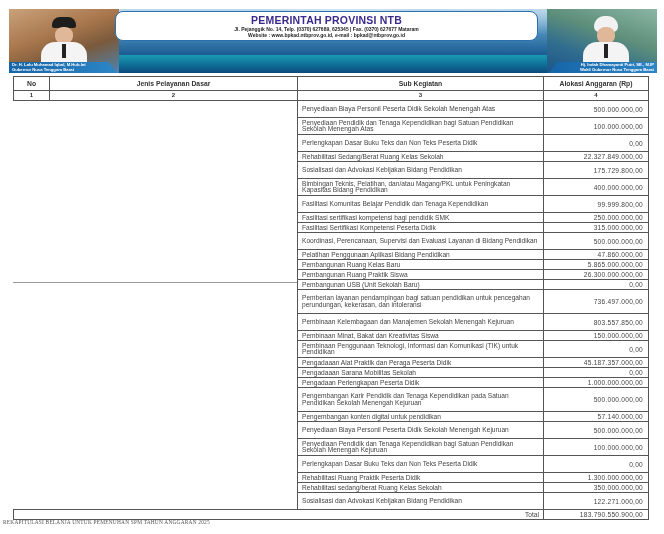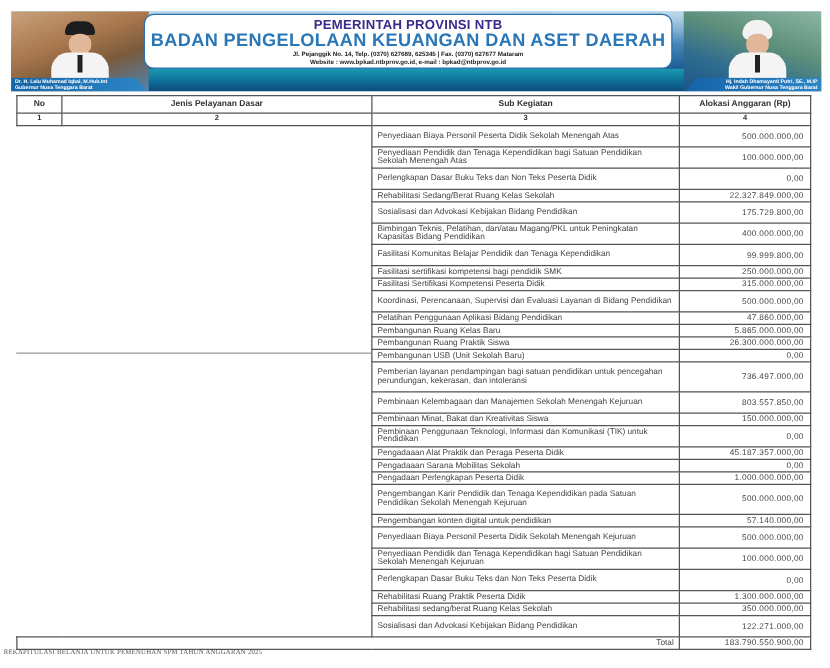--- a/index.html
+++ b/index.html
@@ -42,21 +42,21 @@
 
   .caption {
     position: absolute; bottom: 0; height: 11px; padding: 1px 3px;
     background: linear-gradient(90deg, #1565a8, #2d86c6);
     color: #ffffff; font-size: 4.2px; line-height: 4.6px; white-space: nowrap; font-weight: bold;
   }
   .caption.left { left: 0; width: 108px; clip-path: polygon(0 0, 92% 0, 100% 100%, 0 100%); }
   .caption.right { right: 0; width: 108px; text-align: right; clip-path: polygon(8% 0, 100% 0, 100% 100%, 0 100%); }
 
   .title-box {
-    position: absolute; left: 115px; top: 11px; width: 423px; height: 44px;
+    position: absolute; left: 115px; top: 11px; width: 423px; height: 30px;
     background: #ffffff; border-radius: 8px; border: 1.5px solid #2a6fb0;
     text-align: center;
   }
   .title-box .l1 { font-size: 10.5px; font-weight: bold; color: #3a2a8c; margin-top: 2px; letter-spacing: .2px; }
   .title-box .l2 { font-size: 14.5px; font-weight: bold; color: #2a77b8; margin-top: -1px; letter-spacing: .3px; line-height: 16px; }
   .title-box .l3 { font-size: 5px; color: #222; line-height: 6px; font-weight: bold; }
   .title-box .l4 { font-size: 5px; color: #222; line-height: 6px; font-weight: bold; }
 
   
   .tbl-wrap { position: absolute; left: 13px; top: 76px; width: 636px; }
@@ -109,21 +109,20 @@
     </div>
     <div class="caption right">
       <div>Hj. Indah Dhamayanti Putri, SE., M.IP</div>
       <div>Wakil Gubernur Nusa Tenggara Barat</div>
     </div>
   </div>
 </div>
 
 <div class="title-box">
   <div class="l1">PEMERINTAH PROVINSI NTB</div>
-  <div class="l2">BADAN PENGELOLAAN KEUANGAN DAN ASET DAERAH</div>
   <div class="l3">Jl. Pejanggik No. 14, Telp. (0370) 627689, 625345 | Fax. (0370) 627677 Mataram</div>
   <div class="l4">Website : www.bpkad.ntbprov.go.id, e-mail : bpkad@ntbprov.go.id</div>
 </div>
 
 <div class="tbl-wrap">
   <table>
     <colgroup>
         <col class="c1">
         <col class="c2">
         <col class="c3">

